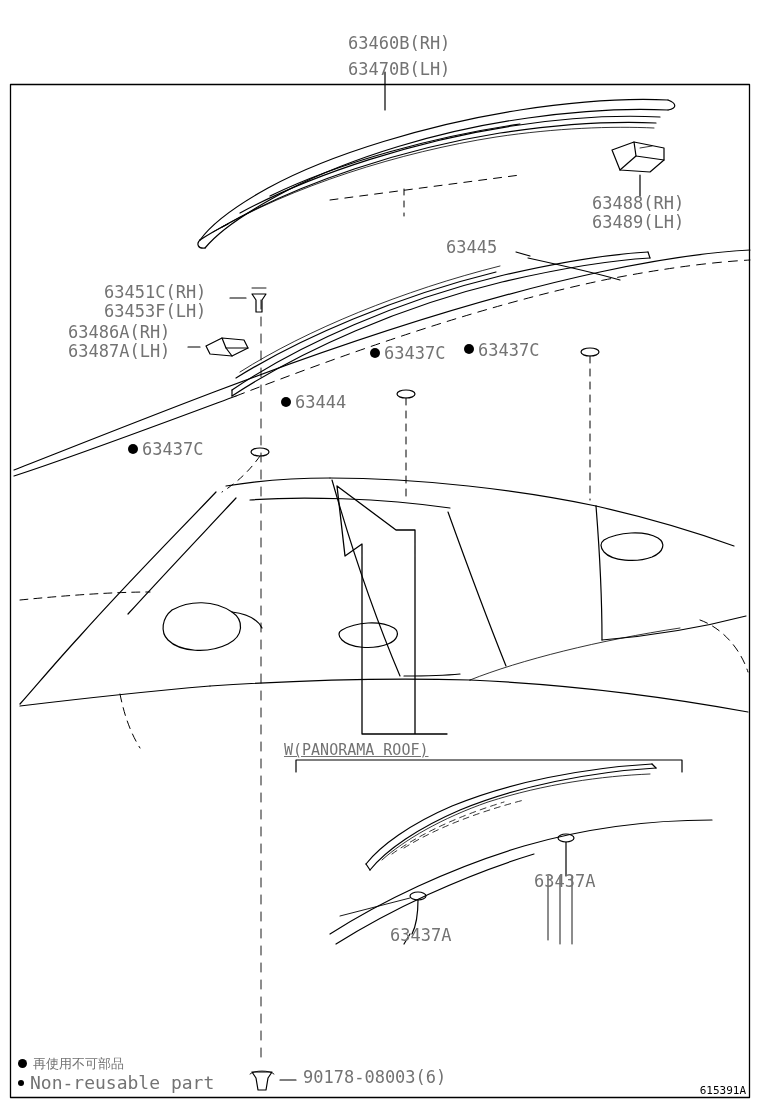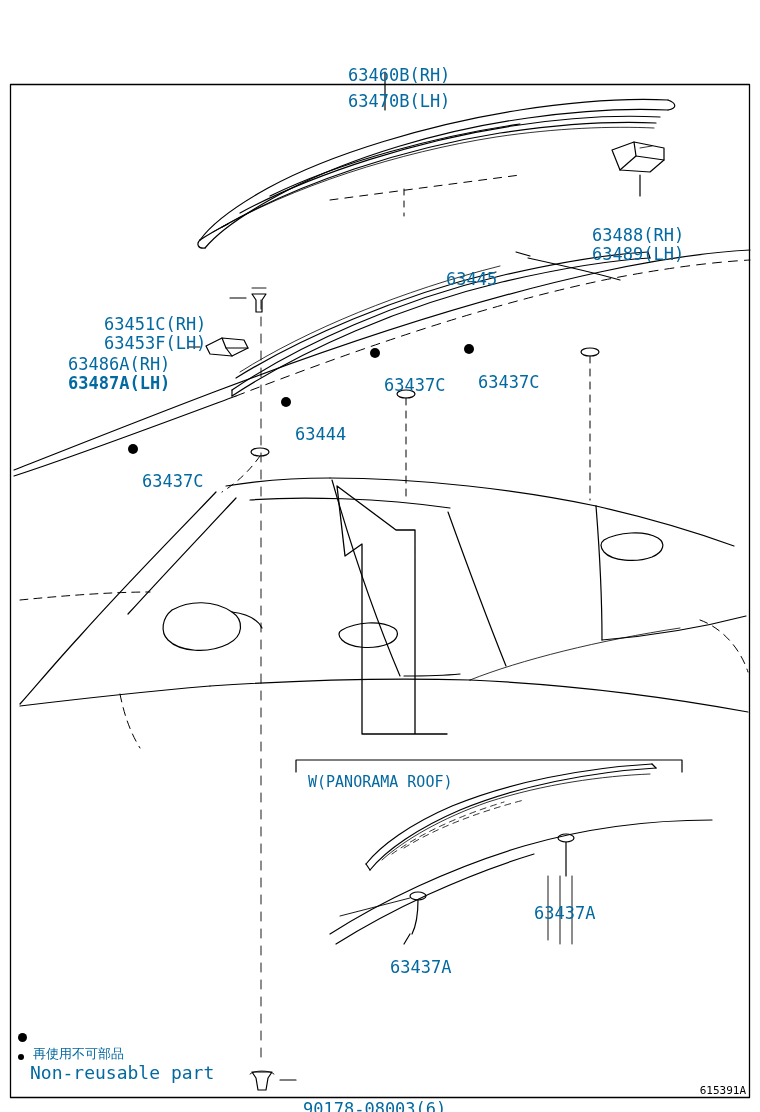--- a/index.html
+++ b/index.html
@@ -25,24 +25,23 @@
     position: absolute;
     left: 0; top: 0;
     width: 760px;
     height: 1112px;
   }
   .lbl {
     position: absolute;
     font-family: "DejaVu Sans Mono", monospace;
     font-size: 17px;
     line-height: 19px;
-    color: #0369a1;
+    color: #737373;
     white-space: pre;
     letter-spacing: 0px;
-    margin-top: 32px;
   }
   .lbl.small {
     font-size: 15px;
     line-height: 17px;
   }
   .lbl.tiny {
     font-size: 18px;
     line-height: 15px;
   }
   .lbl.cjk {
@@ -52,21 +51,21 @@
   .dot {
     position: absolute;
     width: 10px;
     height: 10px;
     border-radius: 50%;
     background: #000;
   }
   .legend {
     position: absolute;
     left: 18px;
-    top: 1028px;
+    top: 1054px;
     width: 180px;
   }
   .legend-row {
     display: flex;
     align-items: center;
     gap: 6px;
     height: 19px;
   }
   .legend-dot {
     width: 9px;
@@ -223,35 +222,35 @@
 
   <div class="lbl" style="left:592px; top:194px;">63488(RH)</div>
   <div class="lbl" style="left:592px; top:213px;">63489(LH)</div>
 
   <div class="lbl" style="left:446px; top:238px;">63445</div>
 
   <div class="lbl" style="left:104px; top:283px;">63451C(RH)</div>
   <div class="lbl" style="left:104px; top:302px;">63453F(LH)</div>
 
   <div class="lbl" style="left:68px; top:323px;">63486A(RH)</div>
-  <div class="lbl" style="left:68px; top:342px;font-weight:bold;">63487A(LH)</div>
+  <div class="lbl" style="left:68px; top:342px;">63487A(LH)</div>
 
   <div class="dot" style="left:370px; top:348px;"></div>
   <div class="lbl" style="left:384px; top:344px;">63437C</div>
 
   <div class="dot" style="left:464px; top:344px;"></div>
   <div class="lbl" style="left:478px; top:341px;">63437C</div>
 
   <div class="dot" style="left:281px; top:397px;"></div>
   <div class="lbl" style="left:295px; top:393px;">63444</div>
 
   <div class="dot" style="left:128px; top:444px;"></div>
   <div class="lbl" style="left:142px; top:440px;">63437C</div>
 
-  <div class="lbl small" style="left:308px; top:742px;">W(PANORAMA ROOF)</div>
+  <div class="lbl small" style="left:284px; top:742px;text-decoration:underline;">W(PANORAMA ROOF)</div>
 
   <div class="lbl" style="left:534px; top:872px;">63437A</div>
   <div class="lbl" style="left:390px; top:926px;">63437A</div>
 
   <div class="lbl" style="left:303px; top:1068px;">90178-08003(6)</div>
 
   <div class="legend">
     <div class="legend-row">
       <span class="legend-dot"></span>
       <span class="lbl cjk" style="position:static;">再使用不可部品</span>

